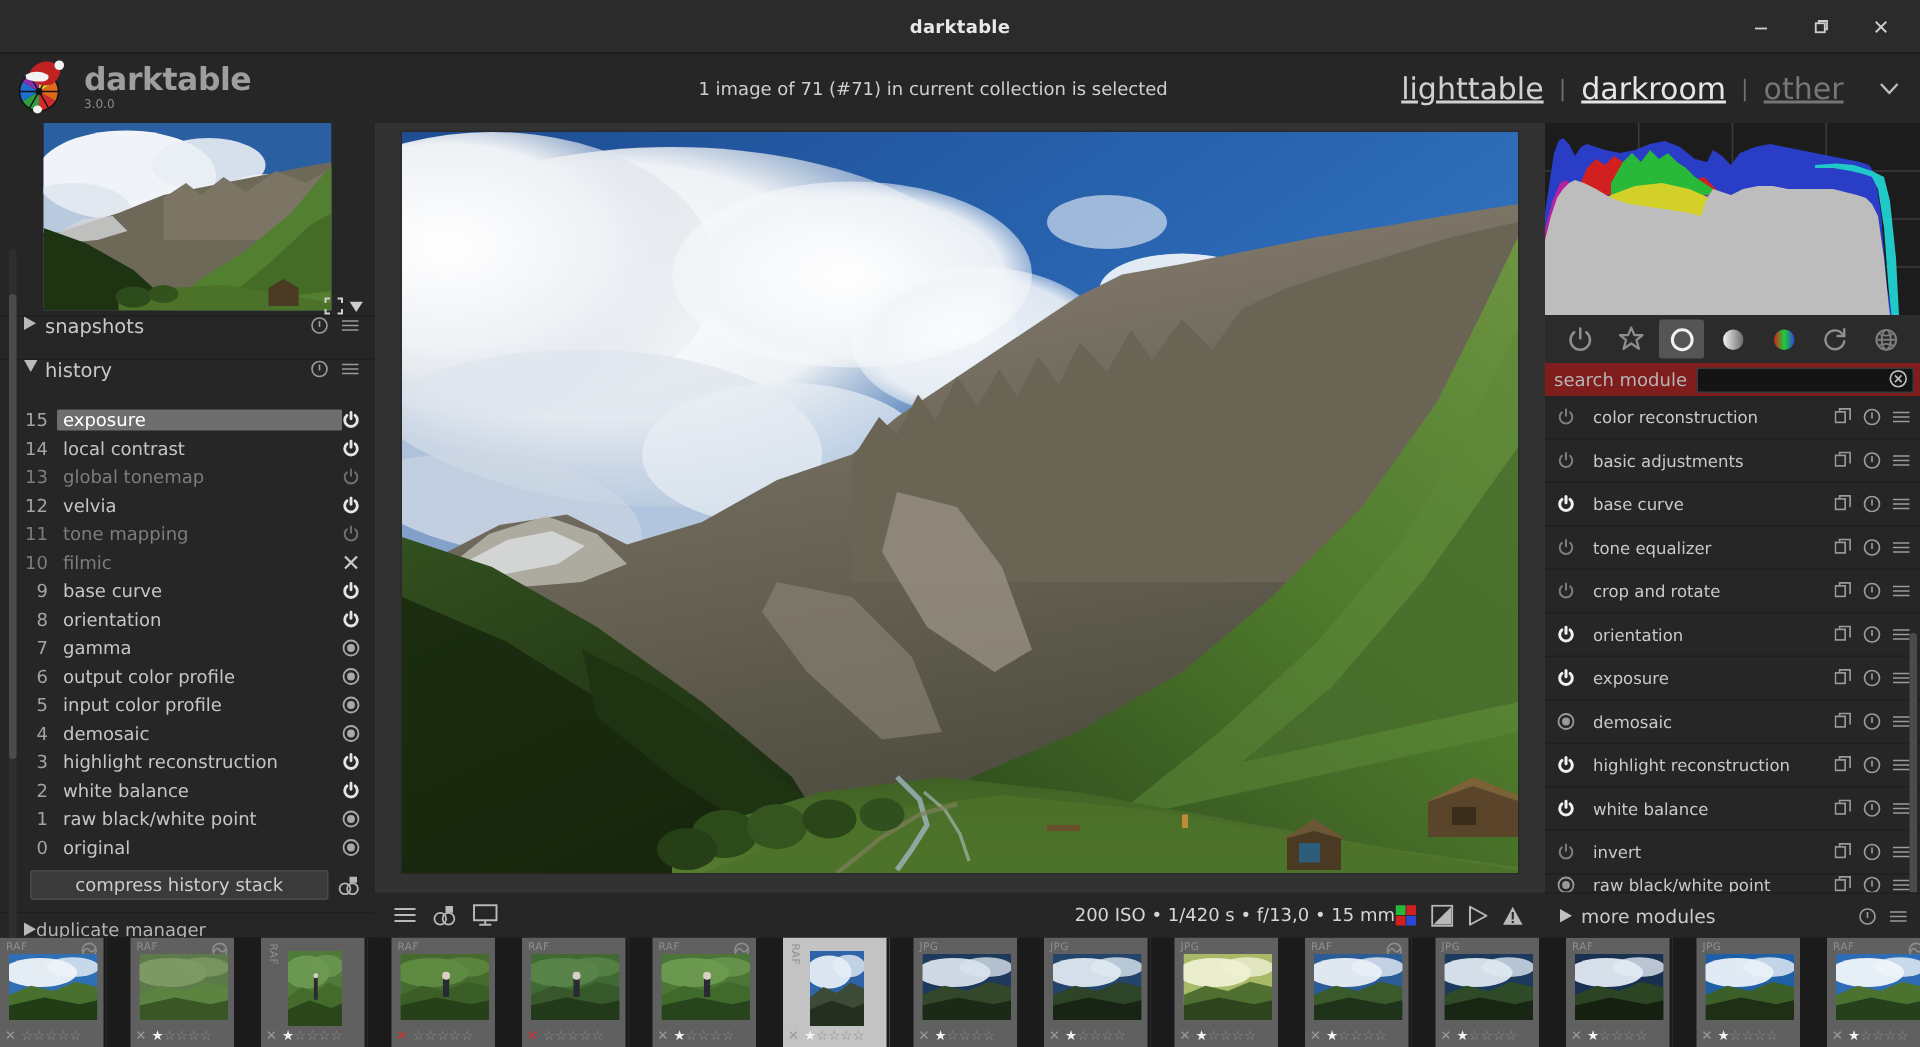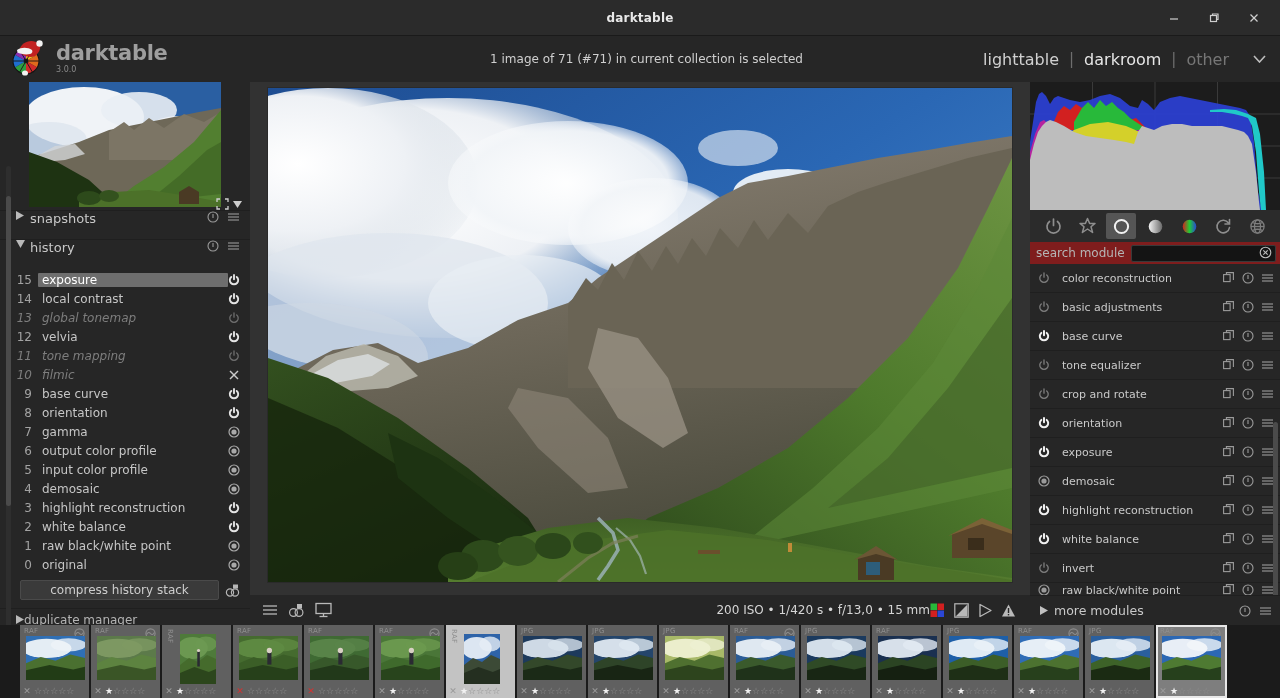--- a/index.html
+++ b/index.html
@@ -33,21 +33,21 @@
   .logo-wrap { display:flex; align-items:center; padding-left:6px; width:320px; }
   .logo-mark { position:relative; width:44px; height:44px; flex:none; }
   .brand { margin-left:6px; }
   .brand .name { font-size:21px; font-weight:bold; color:#9e9e9e; line-height:19px; letter-spacing:-.3px;}
   .brand .ver  { font-size:8px; color:#8a8a8a; margin-top:2px; }
 
   .collection-info {
     flex:1; text-align:center; font-size:12px; color:#cfcfcf;
   }
   .views { display:flex; align-items:center; padding-right:10px; gap:0; }
-  .view { font-size:16px; padding:0 10px; color:#8b8b8b; }
+  .view { font-size:20px; padding:0 10px; color:#8b8b8b;text-decoration:underline; }
   .view.active { color:#e6e6e6; }
   .view.lighttable { color:#d0d0d0; }
   .view.dim { color:#767676; }
   .vsep { color:#6e6e6e; font-size:15px; }
   .caret { margin-left:14px; margin-right:4px; color:#bdbdbd; font-size:9px; }
 
   
   .left-panel {
     position:absolute; left:0; top:82px; width:250px; height:543px;
     background:#262626; overflow:hidden;
@@ -81,21 +81,21 @@
   .section-head .lbl { flex:1; font-size:13px; color:#c8c8c8; }
   .section-head .acts { display:flex; gap:8px; padding-right:10px; color:#9a9a9a; }
 
   .hist-list { padding-top:2px; }
   .hist-row {
     display:flex; align-items:center; height:19px; padding-left:10px; padding-right:8px;
   }
   .hist-row .num { width:22px; text-align:right; font-size:12px; color:#a3a3a3; margin-right:6px;}
   .hist-row .nm { flex:1; font-size:12px; color:#c6c6c6; padding-left:4px; }
   .hist-row.sel .nm { background:#6e6e6e; color:#ffffff; border-radius:1px; }
-  .hist-row.off .nm, .hist-row.off .num { color:#7d7d7d;font-style:italic; }
+  .hist-row.off .nm, .hist-row.off .num { color:#7d7d7d; }
   .hist-row .ic { width:14px; text-align:center; color:#cfcfcf; font-size:11px;}
   .hist-row.off .ic { color:#6f6f6f; }
 
   .compress-wrap { display:flex; align-items:center; padding:6px 10px 4px 20px; gap:6px;}
   .compress-btn {
     flex:1; height:20px; background:#3a3a3a; border:1px solid #4a4a4a; border-radius:2px;
     display:flex; align-items:center; justify-content:center; font-size:12px; color:#cdcdcd;
   }
   .dup-head { height:22px; display:flex; align-items:center; padding-left:16px; border-top:1px solid #1f1f1f; margin-top:4px; overflow:hidden;}
 
@@ -149,21 +149,21 @@
   }
   .more-row .tri { font-size:8px; color:#c0c0c0; width:14px;}
   .more-row .mn { flex:1; font-size:12.5px; color:#c9c9c9;}
   .more-row .ma { display:flex; gap:8px; color:#9b9b9b;}
 
   .rscroll { position:absolute; right:2px; top:340px; width:5px; height:180px; background:#4b4b4b; border-radius:3px;}
 
   
   .filmstrip {
     position:absolute; left:0; top:625px; width:1280px; height:73px;
-    background:#1b1b1b; display:flex; gap:0; overflow:hidden;padding-left:20px;
+    background:#1b1b1b; display:flex; gap:16px; overflow:hidden;
   }
   .thumb {
     position:relative; width:71px; height:73px; flex:none; background:#606060;
     border-right:2px solid #1b1b1b;
   }
   .thumb.sel { background:#c3c3c3; }
   .thumb.current { outline:2px solid #e8e8e8; outline-offset:-2px; background:#7e7e7e;}
   .thumb .ext { position:absolute; left:4px; top:2px; font-size:7px; color:#8f8f8f; letter-spacing:.3px;}
   .thumb .ext.vert { writing-mode:vertical-rl; left:4px; top:4px; }
   .thumb .altered { position:absolute; right:4px; top:3px; color:#8d8d8d;}

